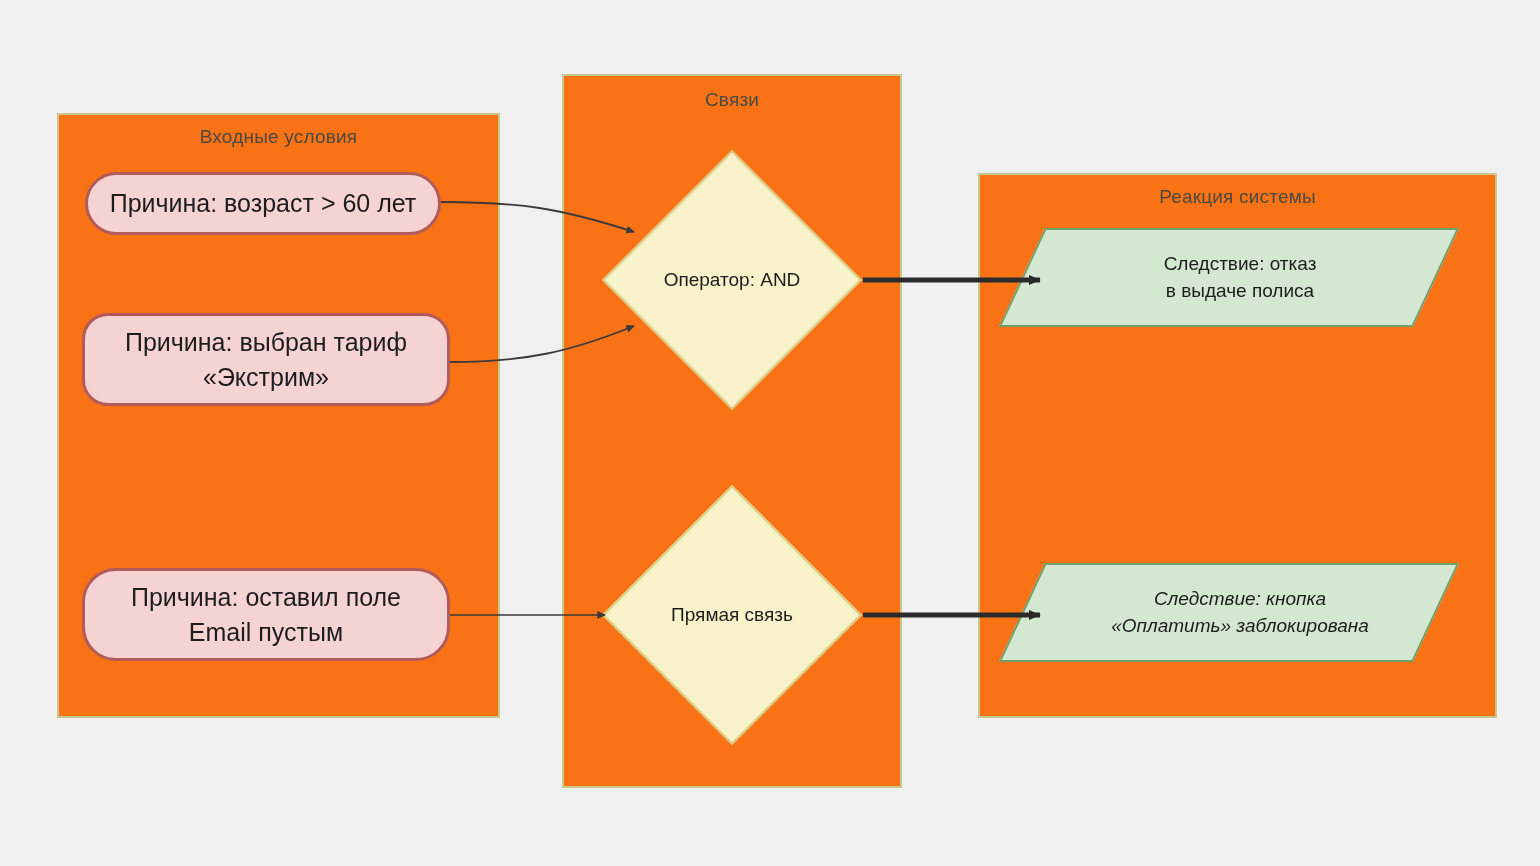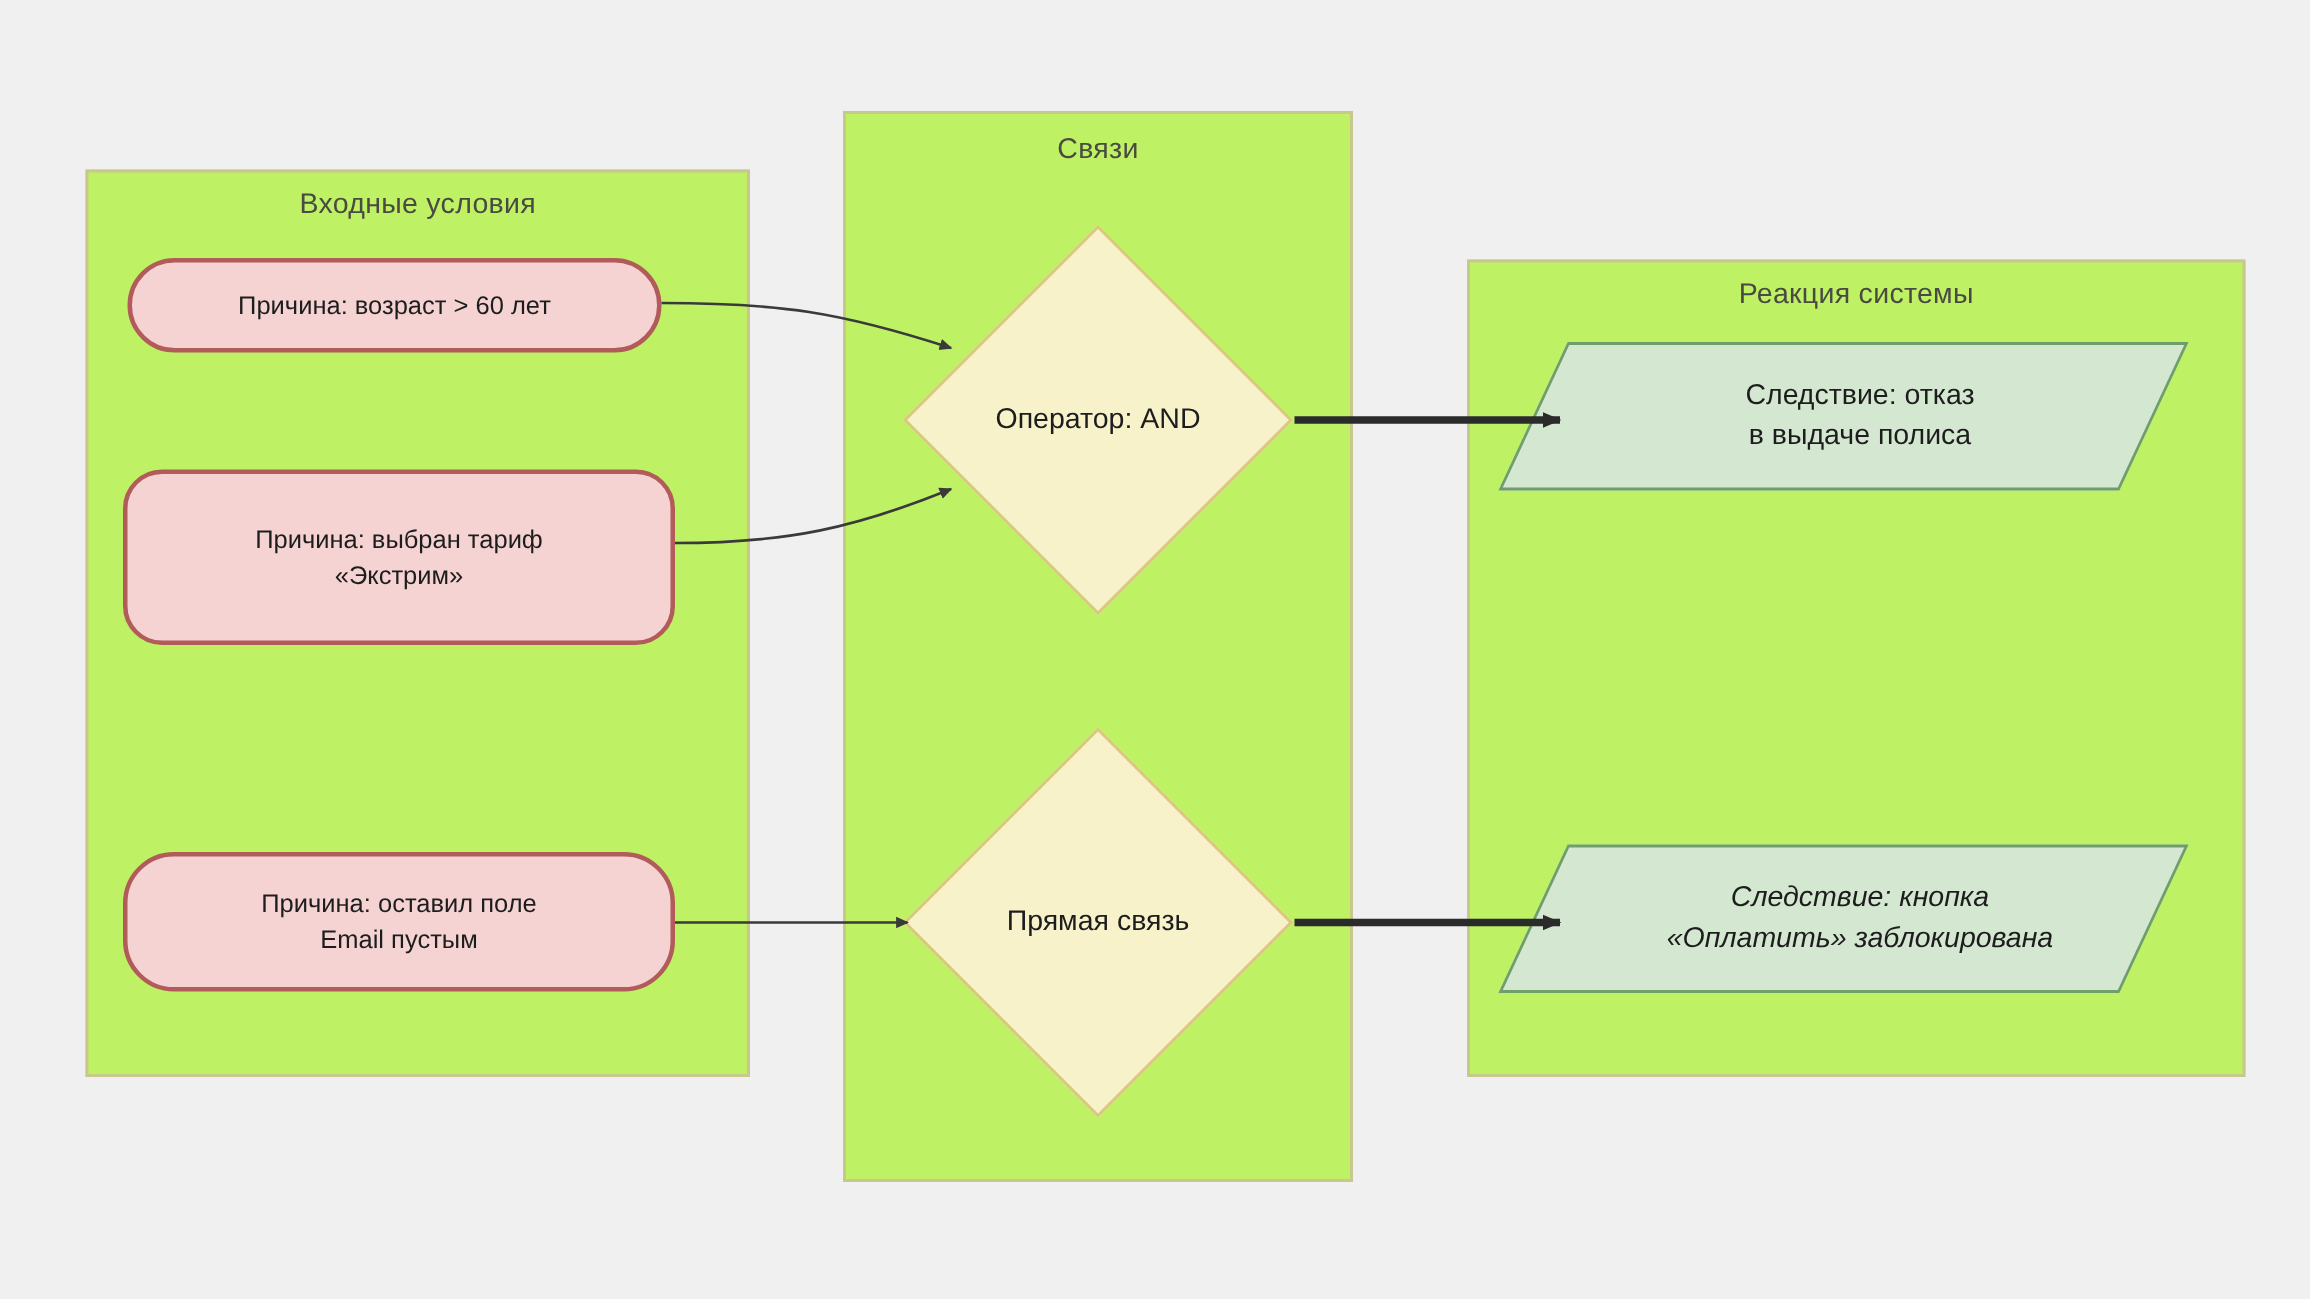--- a/index.html
+++ b/index.html
@@ -22,21 +22,21 @@
     position: absolute;
     left: 0;
     top: 0;
     width: 1540px;
     height: 866px;
     pointer-events: none;
     z-index: 5;
   }
   .group-box {
     position: absolute;
-    background: #bef264;
+    background: #f97316;
     border: 2px solid #c8c88c;
     box-sizing: border-box;
     z-index: 1;
   }
   .group-title {
     position: absolute;
     width: 100%;
     text-align: center;
     font-size: 19px;
     color: #4a4a42;
@@ -46,21 +46,21 @@
   .cause-node {
     position: absolute;
     background: #f5d3d3;
     border: 3px solid #b25b5b;
     border-radius: 34px;
     box-sizing: border-box;
     display: flex;
     align-items: center;
     justify-content: center;
     text-align: center;
-    font-size: 17px;
+    font-size: 25px;
     color: #1d1d1d;
     line-height: 1.38;
     z-index: 4;
   }
   .diamond-node {
     position: absolute;
     z-index: 4;
   }
   .diamond-shape {
     position: absolute;
@@ -152,21 +152,21 @@
 
     <path d="M863,280 L1040,280" fill="none" stroke="#2b2b2b" stroke-width="5" marker-end="url(#arrow-thick)"></path>
 
     <path d="M863,615 L1040,615" fill="none" stroke="#2b2b2b" stroke-width="5" marker-end="url(#arrow-thick)"></path>
   </svg>
 
   <div class="cause-node" style="left:85px; top:172px; width:356px; height:63px;">
     <span>Причина: возраст &gt; 60 лет</span>
   </div>
 
-  <div class="cause-node" style="left:82px; top:313px; width:368px; height:117px;border-radius:26px;">
+  <div class="cause-node" style="left:82px; top:313px; width:368px; height:93px;border-radius:26px;">
     <span>
       <span>Причина: выбран тариф</span><br>
       <span>«Экстрим»</span>
     </span>
   </div>
 
   <div class="cause-node" style="left:82px; top:568px; width:368px; height:93px;">
     <span>
       <span>Причина: оставил поле</span><br>
       <span>Email пустым</span>

